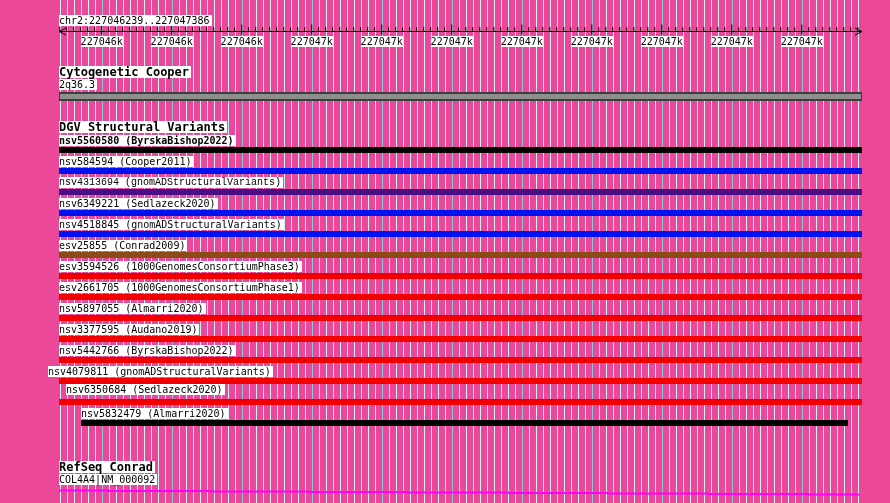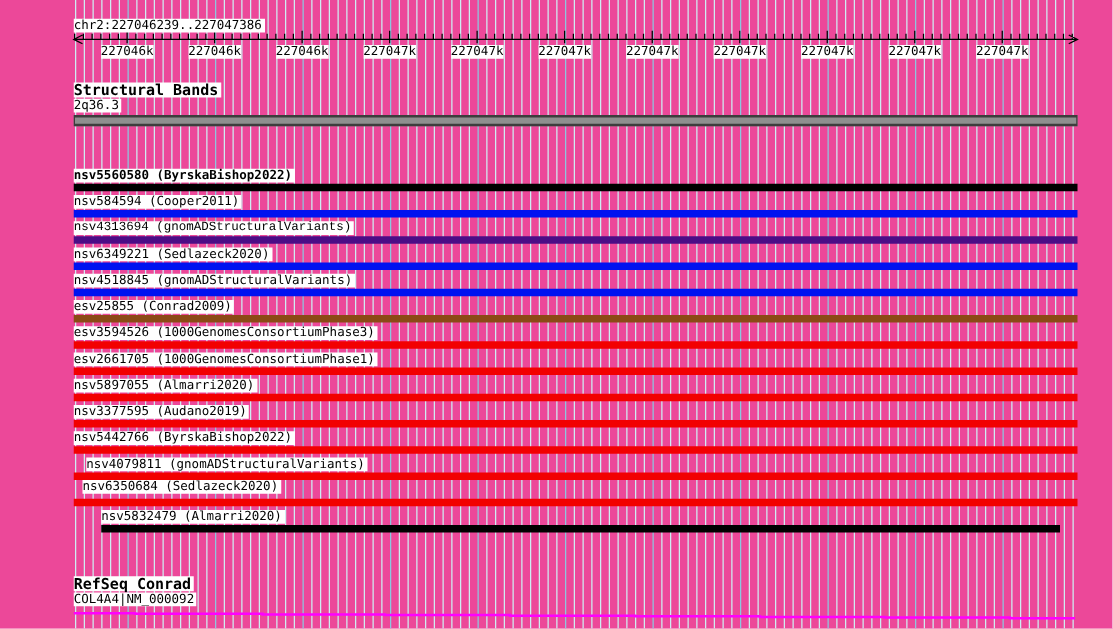--- a/index.html
+++ b/index.html
@@ -164,24 +164,25 @@
       <div class="tick-label" style="left: 311.7px;">227047k</div>
       <div class="tick-label" style="left: 381.7px;">227047k</div>
       <div class="tick-label" style="left: 451.7px;">227047k</div>
       <div class="tick-label" style="left: 521.8px;">227047k</div>
       <div class="tick-label" style="left: 591.8px;">227047k</div>
       <div class="tick-label" style="left: 661.8px;">227047k</div>
       <div class="tick-label" style="left: 731.8px;">227047k</div>
       <div class="tick-label" style="left: 801.8px;">227047k</div>
     </div>
 
-  <div class="hdr" style="left:59px; top:66px;">Structural Bands</div>
+  <div class="hdr" style="left:59px; top:66px;">Cytogenetic Cooper</div>
   <div class="lbl" style="left:59px; top:79px;text-align:right;">2q36.3</div>
   <div id="cyto-band" style="background: rgb(143, 143, 143); border-color: rgb(61, 61, 61);"></div>
 
+  <div class="hdr" style="left:59px; top:121px;">DGV Structural Variants</div>
   <div id="variant-rows" class="layer">
       <div class="lbl" style="left: 59px; top: 135px; font-weight: bold;">nsv5560580 (ByrskaBishop2022)</div>
       <div class="variant-bar" style="left: 59px; width: 803px; top: 147px; background: rgb(0, 0, 0);"></div>
       <div class="lbl" style="left: 59px; top: 156px;">nsv584594 (Cooper2011)</div>
       <div class="variant-bar" style="left: 59px; width: 803px; top: 168px; background: rgb(0, 18, 240);"></div>
       <div class="lbl" style="left: 59px; top: 177px; font-family: Liberation Mono, monospace;">nsv4313694 (gnomADStructuralVariants)</div>
       <div class="variant-bar" style="left: 59px; width: 803px; top: 189px; background: rgb(75, 13, 134);"></div>
       <div class="lbl" style="left: 59px; top: 198px;">nsv6349221 (Sedlazeck2020)</div>
       <div class="variant-bar" style="left: 59px; width: 803px; top: 210px; background: rgb(0, 18, 240);"></div>
       <div class="lbl" style="left: 59px; top: 219px;">nsv4518845 (gnomADStructuralVariants)</div>
@@ -191,21 +192,21 @@
       <div class="lbl" style="left: 59px; top: 261px;">esv3594526 (1000GenomesConsortiumPhase3)</div>
       <div class="variant-bar" style="left: 59px; width: 803px; top: 273px; background: rgb(242, 0, 0);"></div>
       <div class="lbl" style="left: 59px; top: 282px;">esv2661705 (1000GenomesConsortiumPhase1)</div>
       <div class="variant-bar" style="left: 59px; width: 803px; top: 294px; background: rgb(242, 0, 0);"></div>
       <div class="lbl" style="left: 59px; top: 303px;">nsv5897055 (Almarri2020)</div>
       <div class="variant-bar" style="left: 59px; width: 803px; top: 315px; background: rgb(242, 0, 0);"></div>
       <div class="lbl" style="left: 59px; top: 324px;">nsv3377595 (Audano2019)</div>
       <div class="variant-bar" style="left: 59px; width: 803px; top: 336px; background: rgb(242, 0, 0);"></div>
       <div class="lbl" style="left: 59px; top: 345px;">nsv5442766 (ByrskaBishop2022)</div>
       <div class="variant-bar" style="left: 59px; width: 803px; top: 357px; background: rgb(242, 0, 0);"></div>
-      <div class="lbl" style="left: 69px; top: 366px;">nsv4079811 (gnomADStructuralVariants)</div>
+      <div class="lbl" style="left: 48px; top: 366px;">nsv4079811 (gnomADStructuralVariants)</div>
       <div class="variant-bar" style="left: 59px; width: 803px; top: 378px; background: rgb(242, 0, 0);"></div>
       <div class="lbl" style="left: 59px; top: 384px; margin-left: 7px;">nsv6350684 (Sedlazeck2020)</div>
       <div class="variant-bar" style="left: 59px; width: 803px; top: 399px; background: rgb(242, 0, 0);"></div>
       <div class="lbl" style="left: 81px; top: 408px;">nsv5832479 (Almarri2020)</div>
       <div class="variant-bar" style="left: 81px; width: 767px; top: 420px; background: rgb(0, 0, 0);"></div>
     </div>
 
   <div class="hdr" style="left:59px; top:461px;">RefSeq Conrad</div>
   <div class="lbl" style="left:59px; top:474px;">COL4A4|NM_000092</div>
   <svg id="gene-svg" width="890" height="503">

